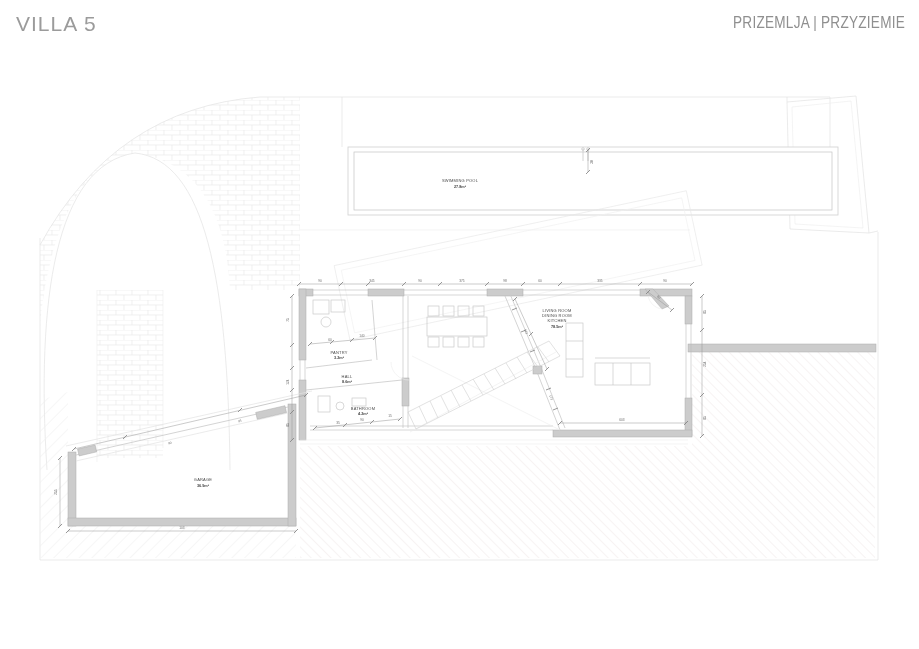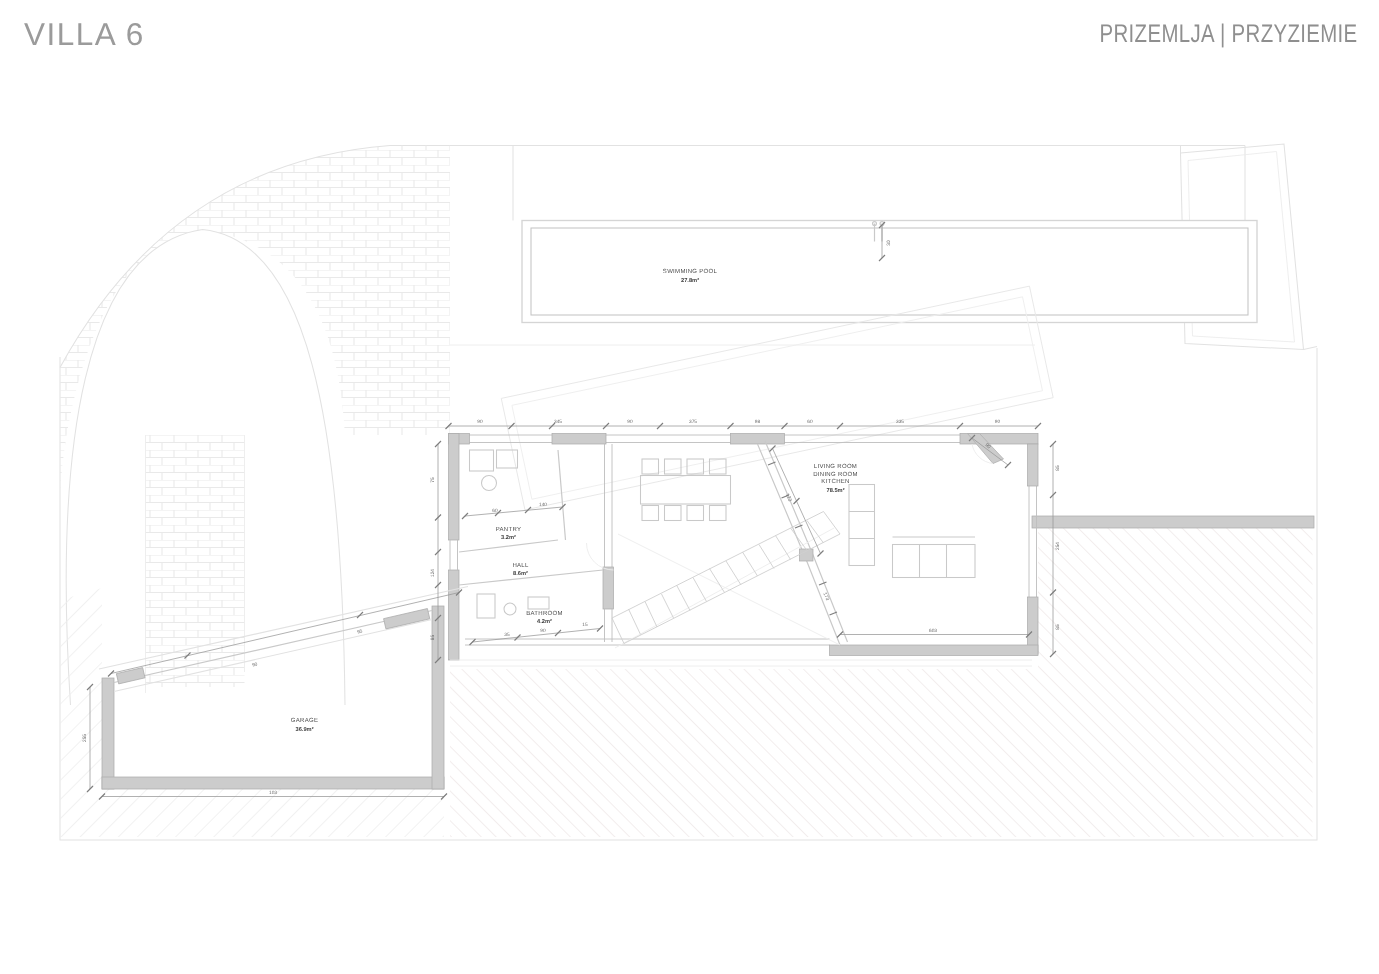--- a/index.html
+++ b/index.html
@@ -19,21 +19,21 @@
   .stair{stroke:#cfcfcf;stroke-width:.6;fill:none;}
   .dim{stroke:#979797;stroke-width:.5;fill:none;}
   .tick{stroke:#7e7e7e;stroke-width:.8;fill:none;}
   .rooml{font:4px "Liberation Sans",sans-serif;fill:#4a4a4a;text-anchor:middle;letter-spacing:.2px;}
   .areal{font:bold 3.8px "Liberation Sans",sans-serif;fill:#3f3f3f;text-anchor:middle;}
   .diml{font:3.2px "Liberation Sans",sans-serif;fill:#6a6a6a;text-anchor:middle;}
 </style>
 </head>
 <body>
 
-<div class="hdr-title">VILLA 6</div>
+<div class="hdr-title">VILLA 5</div>
 <div class="hdr-sub">PRIZEMLJA | PRZYZIEMIE</div>
 
 <svg width="919" height="649" viewBox="0 0 919 649">
   <defs>
     <pattern id="brick" width="16" height="10" patternUnits="userSpaceOnUse">
       <path d="M0,0H16 M0,5H16 M4,0V5 M12,5V10" stroke="#e9e9e9" stroke-width=".7" fill="none"></path>
     </pattern>
     <pattern id="hatchR" width="7" height="7" patternUnits="userSpaceOnUse" patternTransform="rotate(-45)">
       <line x1="0" y1="0" x2="0" y2="7" stroke="#efe8e8" stroke-width="1"></line>
     </pattern>

